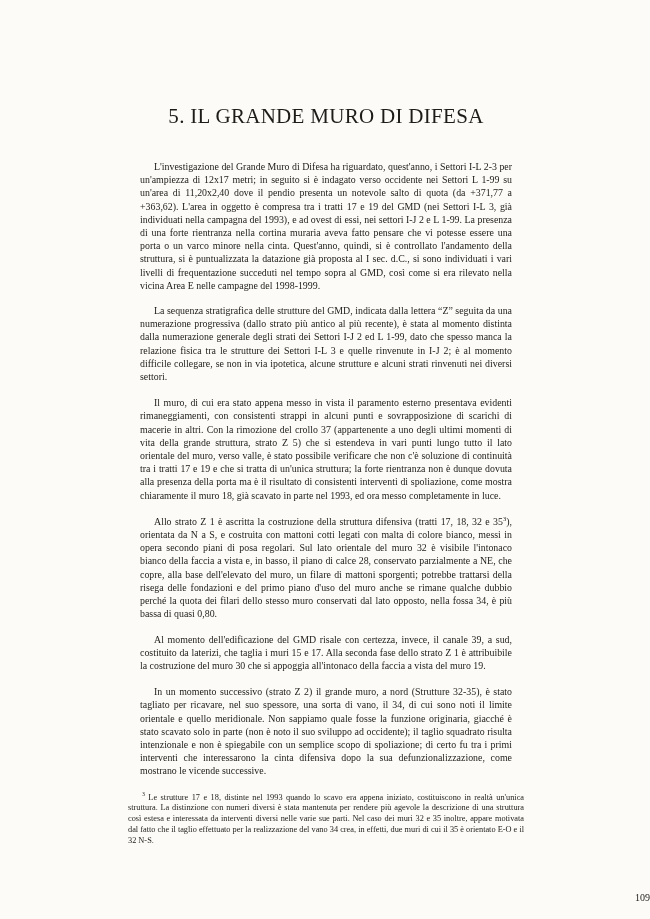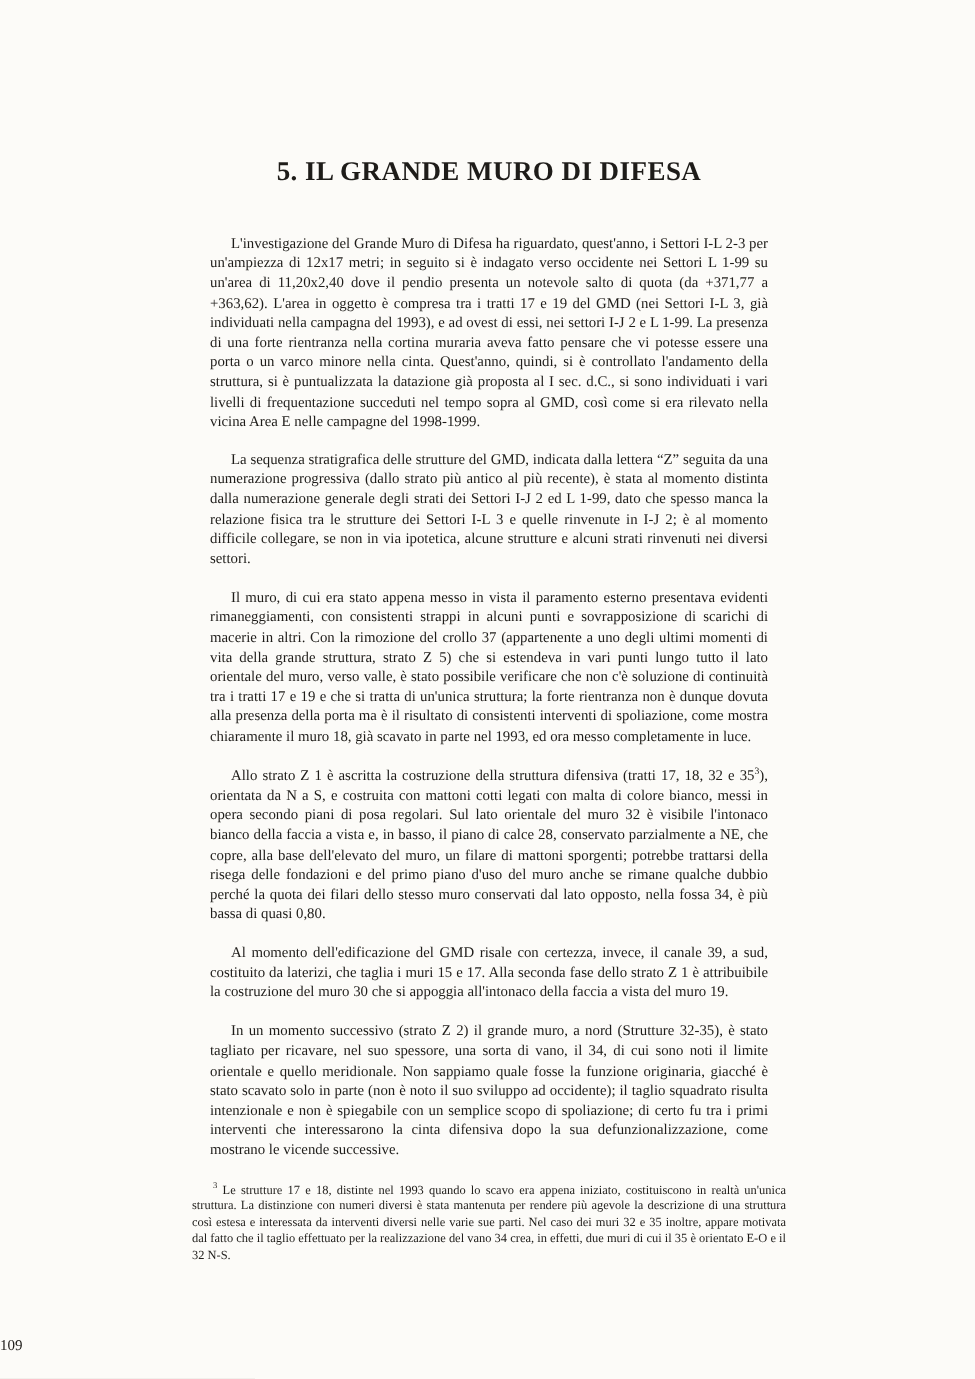--- a/index.html
+++ b/index.html
@@ -13,22 +13,22 @@
     font-family: "Liberation Serif", "DejaVu Serif", serif;
     overflow: hidden;
   }
   .content {
     position: absolute;
     top: 104px;
     left: 128px;
     width: 396px;
   }
   .title {
-    font-size: 18px;
-    font-weight: bold;
+    font-size: 21px;
+    font-weight: normal;
     text-align: center;
     letter-spacing: 0.3px;
     margin: 0 0 31px 0;
   }
   .body-text p {
     margin: 12px;
     font-size: 9.9px;
     line-height: 13.2px;
     text-align: justify;
     text-indent: 14px;
@@ -49,21 +49,21 @@
   .footnote sup {
     font-size: 5.8px;
     line-height: 0;
     vertical-align: super;
   }
   .page-number {
     position: absolute;
     bottom: 16px;
     left: 0;
     width: 100%;
-    text-align: left;
+    text-align: right;
     font-size: 10px;
   }
 </style>
 </head>
 <body>
 
 <div class="page">
   <div class="content">
 
     <h1 class="title">5. IL GRANDE MURO DI DIFESA</h1>

